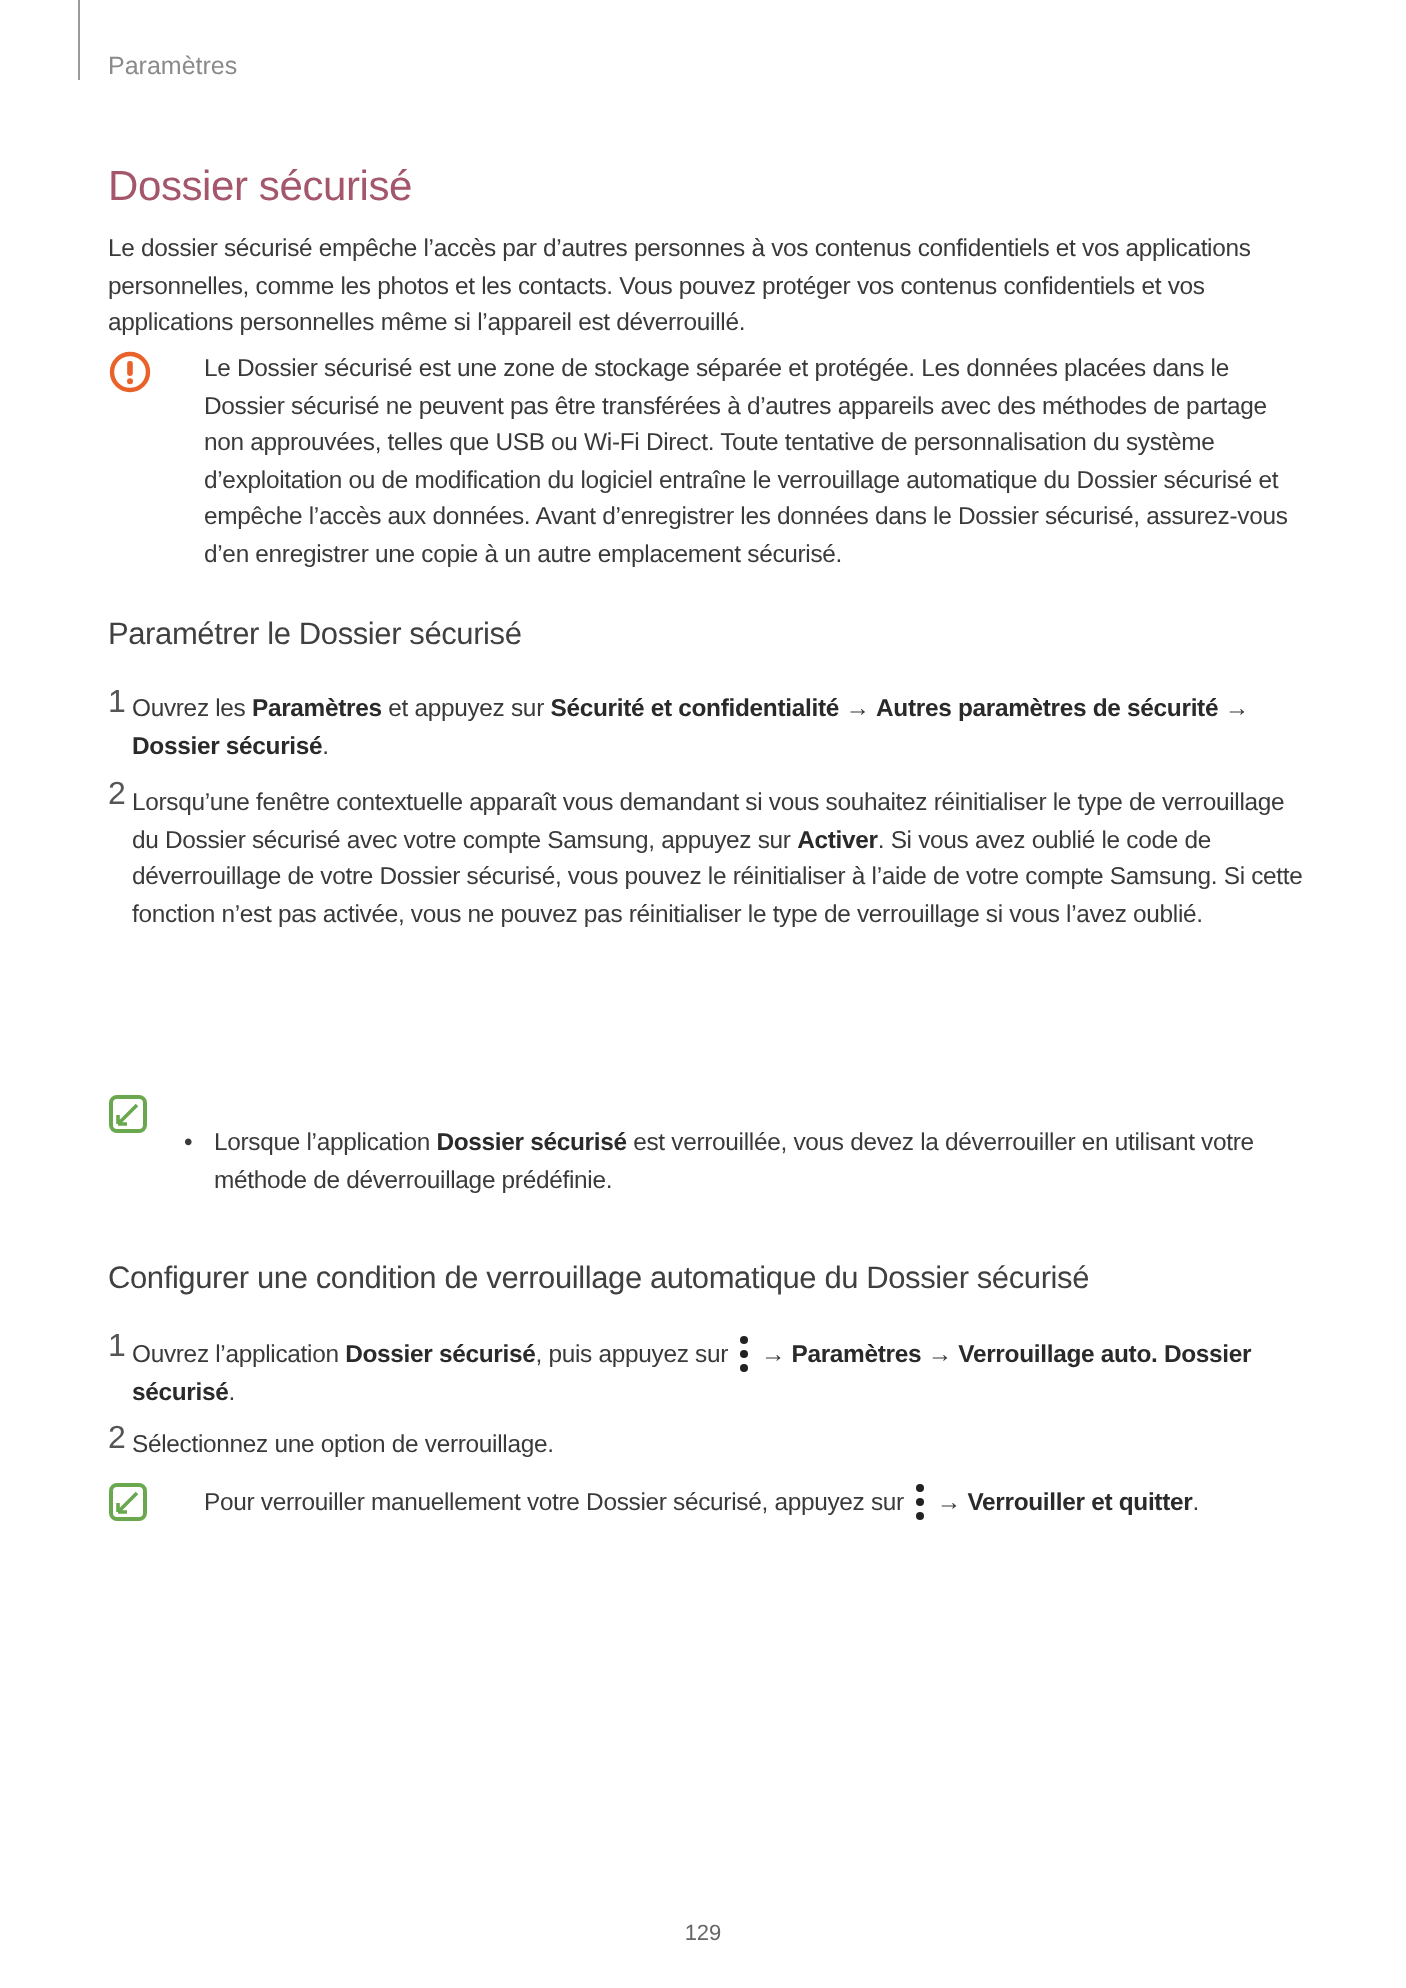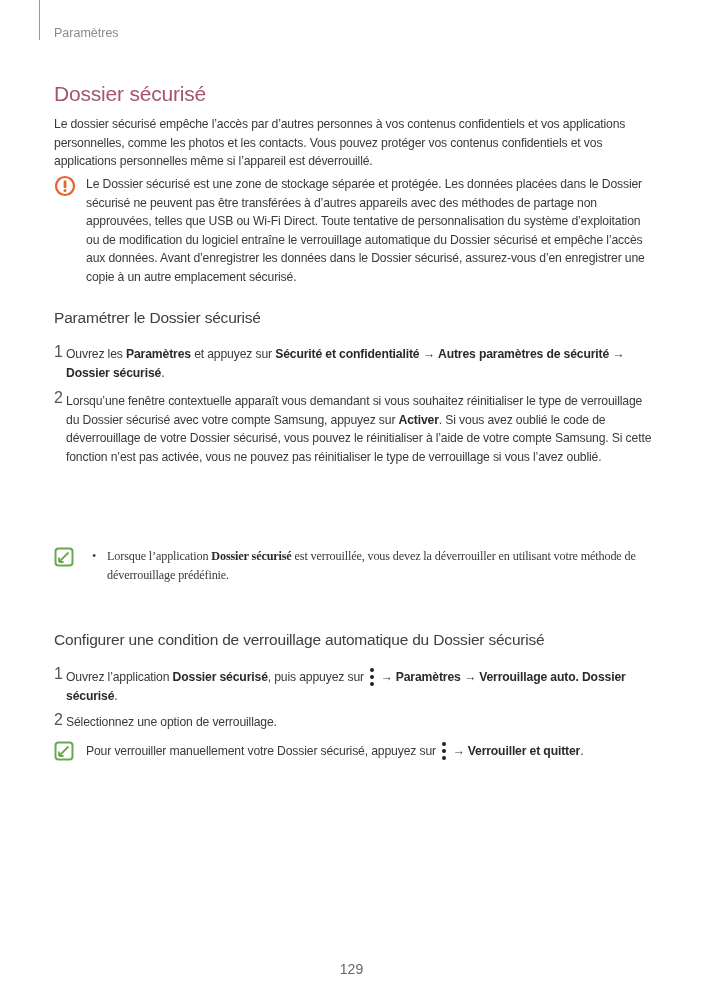--- a/index.html
+++ b/index.html
@@ -5,35 +5,35 @@
   html, body { margin: 0; padding: 0; background: #ffffff; }
   body { width: 703px; height: 994px; position: relative; overflow: hidden;
          font-family: "Liberation Sans", "DejaVu Sans", sans-serif; color: #3a3a3a; }
   .header-rule { position: absolute; left: 39px; top: 0; width: 1px; height: 40px; background: #9a9a9a; }
   .header-label { position: absolute; left: 54px; top: 26px; font-size: 12.5px; color: #8a8a8a; }
   .title { position: absolute; left: 54px; top: 82px; font-size: 21px; color: #a4566a; font-weight: normal; margin: 0; letter-spacing: -0.2px; }
   .p { font-size: 12.2px; line-height: 18.5px; margin: 0; letter-spacing: -0.15px; }
   .intro { position: absolute; left: 54px; top: 115px; width: 600px; }
   .note { position: absolute; left: 54px; width: 600px; }
   .note .icon { position: absolute; left: 0; top: 0; }
-  .note .body { margin-left: 32px; }
+  .note .body { margin-left: 48px; }
   .h2 { position: absolute; left: 54px; font-size: 15.5px; color: #404040; margin: 0; font-weight: normal; letter-spacing: -0.2px; }
   .step { position: absolute; left: 54px; width: 600px; }
   .step .num { position: absolute; left: 0; top: -2px; font-size: 16px; color: #555; }
   .step .body { margin-left: 12px; }
   b { font-weight: bold; color: #2a2a2a; }
-  .bullets { list-style: none; margin: 0; padding: 0; font-family: Liberation Serif, serif; }
+  .bullets { list-style: none; margin: 15px; padding: 0; }
   .bullets li { position: relative; padding-left: 17px; margin-bottom: 4px; }
   .bullets li::before { content: "•"; position: absolute; left: 2px; top: 0; }
   .more { display: inline-block; width: 6px; height: 20px; vertical-align: -6px; position: relative; margin: 0 2px; }
   .more i { position: absolute; left: 1px; width: 4px; height: 4px; border-radius: 50%; background: #222; }
   .more i:nth-child(1) { top: 1px; } .more i:nth-child(2) { top: 8px; } .more i:nth-child(3) { top: 15px; }
   .app-icon { display: inline-block; width: 15px; height: 15px; border-radius: 50%; background: #3b57a8; vertical-align: -3px; position: relative; }
   .app-icon::after { content: ""; position: absolute; left: 4px; top: 5px; width: 7px; height: 5px; background: #fff; border-radius: 1px; }
-  .page-num { position: absolute; left: 0; right: 0; top: 961px; text-align: center; font-size: 14px; color: #666; }
+  .page-num { position: absolute; left: 0; right: 0; top: 961px; text-align: center; font-size: 11px; color: #666; }
   .p + .p { margin-top: 3px; }
 </style>
 </head>
 <body>
 
 <div class="header-rule"></div>
 <div class="header-label">Paramètres</div>
 
 <h1 class="title">Dossier sécurisé</h1>
 

